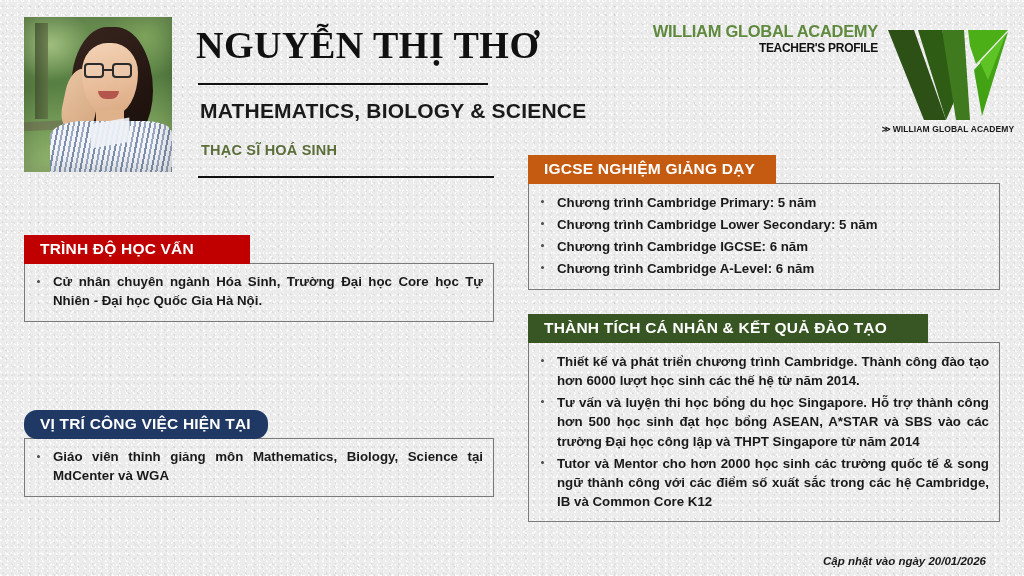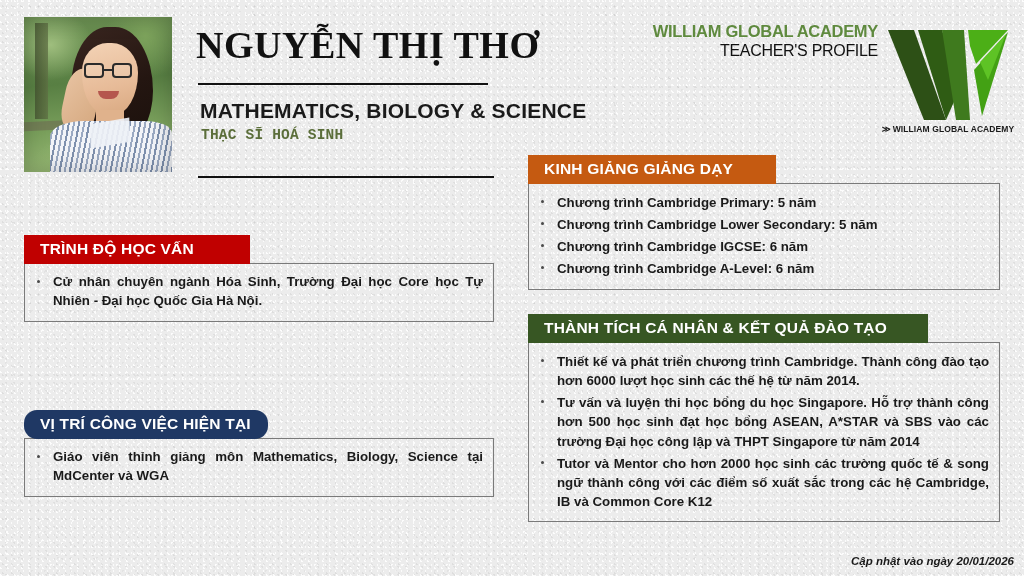--- a/index.html
+++ b/index.html
@@ -151,27 +151,26 @@
     position: absolute;
     left: 200px; top: 99px;
     font-size: 21px;
     font-weight: bold;
     color: #1a1a1a;
     letter-spacing: 0.2px;
     white-space: nowrap;
   }
   #degree {
     position: absolute;
-    left: 201px; top: 127px;
+    left: 201px; top: 142px;
     font-size: 14.5px;
     font-weight: bold;
     color: #5b6e3a;
     letter-spacing: 0.2px;
     white-space: nowrap;
-    font-family: Liberation Mono, monospace;
   }
   #years {
     position: absolute;
     left: 201px; top: 150px;
     font-size: 14.5px;
     font-weight: bold;
     color: #c00000;
     letter-spacing: 0.2px;
     white-space: nowrap;
   }
@@ -185,22 +184,22 @@
     line-height: 1.15;
   }
   #brand-line1 {
     font-size: 16.5px;
     font-weight: bold;
     color: #5f8a3e;
     letter-spacing: -0.3px;
     white-space: nowrap;
   }
   #brand-line2 {
-    font-size: 16px;
-    font-weight: normal;
+    font-size: 12px;
+    font-weight: bold;
     color: #111111;
     letter-spacing: -0.3px;
     white-space: nowrap;
     margin-top: 1px;
   }
   #logo {
     position: absolute;
     left: 884px; top: 20px;
     width: 128px; height: 120px;
   }
@@ -270,21 +269,21 @@
 
   #sec-achieve   { left: 528px; top: 314px; width: 472px; }
   #sec-achieve   .sec-head { background: #375623; min-width: 400px; }
 
   #sec-teaching .sec-body li,
   #sec-achieve  .sec-body li { line-height: 1.44; }
 
   
   #footer {
     position: absolute;
-    right: 10px; bottom: 9px;
+    right: 38px; bottom: 9px;
     font-size: 11.5px;
     font-style: italic;
     font-weight: bold;
     color: #1a1a1a;
     white-space: nowrap;
   }
 </style>
 </head>
 <body>
 
@@ -350,21 +349,21 @@
   <div id="sec-position" class="section">
     <div class="sec-head">VỊ TRÍ CÔNG VIỆC HIỆN TẠI</div>
     <div class="sec-body">
       <ul>
         <li>Giáo viên thỉnh giảng môn Mathematics,  Biology, Science tại MdCenter và WGA</li>
       </ul>
     </div>
   </div>
 
   <div id="sec-teaching" class="section">
-    <div class="sec-head">KINH GIẢNG GIẢNG DẠY</div>
+    <div class="sec-head">IGCSE NGHIỆM GIẢNG DẠY</div>
     <div class="sec-body">
       <ul>
         <li>Chương trình Cambridge Primary:  5 năm</li>
         <li>Chương trình Cambridge Lower Secondary:  5 năm</li>
         <li>Chương trình Cambridge IGCSE: 6 năm</li>
         <li>Chương trình Cambridge A-Level: 6 năm</li>
       </ul>
     </div>
   </div>
 

